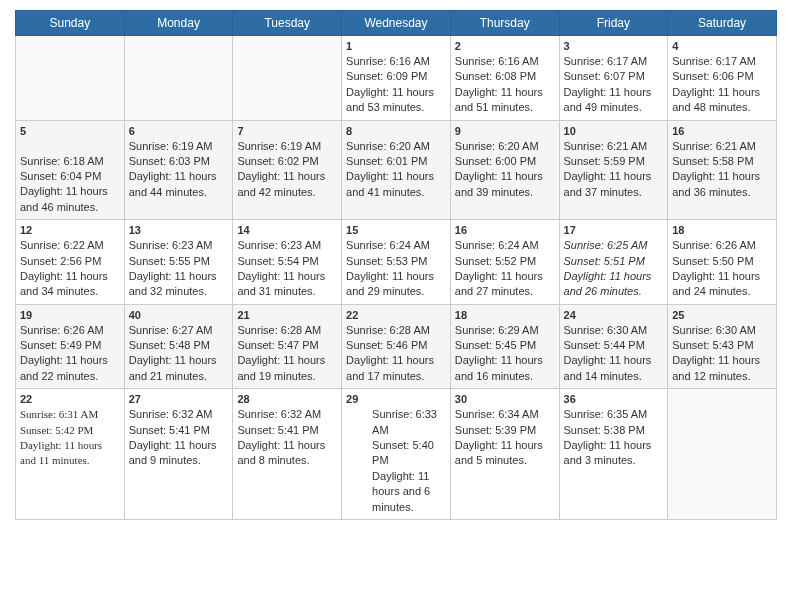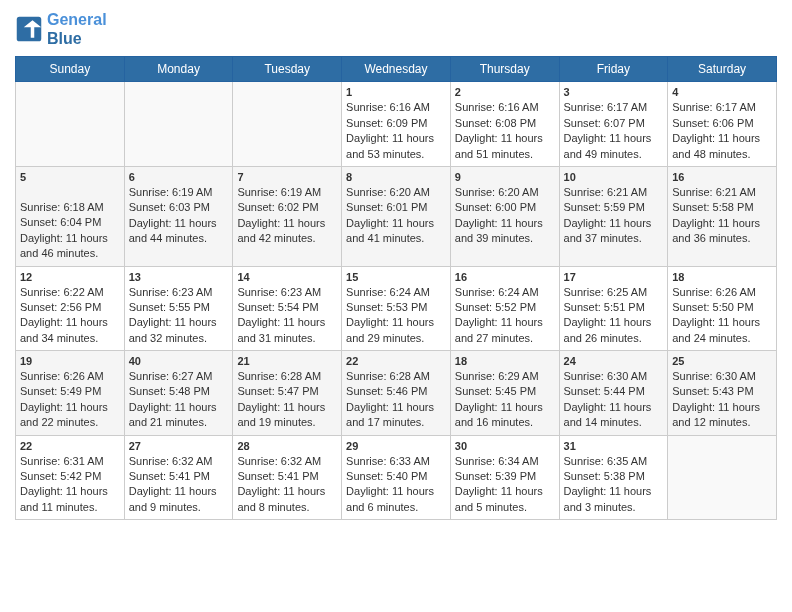--- a/index.html
+++ b/index.html
@@ -96,36 +96,20 @@
       background: #ffffff;
     }
     .calendar thead tr th {
       background: #2e6da4;
     }
   </style>
 </head>
 <body>
 
 <div class="page">
-  <div class="header">
-    <div class="logo">
-      <svg class="logo-icon" viewBox="0 0 32 32">
-        <rect x="2" y="2" width="28" height="28" rx="3" fill="#2e6da4"></rect>
-        <polygon points="20,6 30,14 22,14 22,26 18,26 18,14 10,14" fill="white"></polygon>
-      </svg>
-      <div class="logo-text">
-        <div><span>General</span></div>
-        <div style="color:#2e6da4">Blue</div>
-      </div>
-    </div>
-    <div class="title-block">
-      <div class="month-title"></div>
-      <div class="location"></div>
-    </div>
-  </div>
 
   <table class="calendar">
     <thead>
       <tr>
       <th>Sunday</th>
           <th>Monday</th>
           <th>Tuesday</th>
           <th>Wednesday</th>
           <th>Thursday</th>
           <th>Friday</th>
@@ -232,21 +216,21 @@
 Daylight: 11 hours and 29 minutes.</div>
           </td>
           <td>
             <span class="day-num">16</span>
             <div class="day-info" style="white-space: pre-line;">Sunrise: 6:24 AM
 Sunset: 5:52 PM
 Daylight: 11 hours and 27 minutes.</div>
           </td>
           <td>
             <span class="day-num">17</span>
-            <div class="day-info" style="white-space: pre-line;">Sunrise: 6:25 AM
+            <div class="day-info" style="white-space: pre-line; font-style: italic;">Sunrise: 6:25 AM
 Sunset: 5:51 PM
 Daylight: 11 hours and 26 minutes.</div>
           </td>
           <td>
             <span class="day-num">18</span>
             <div class="day-info" style="white-space: pre-line;">Sunrise: 6:26 AM
 Sunset: 5:50 PM
 Daylight: 11 hours and 24 minutes.</div>
           </td>
         </tr>
@@ -290,50 +274,50 @@
           <td>
             <span class="day-num">25</span>
             <div class="day-info" style="white-space: pre-line;">Sunrise: 6:30 AM
 Sunset: 5:43 PM
 Daylight: 11 hours and 12 minutes.</div>
           </td>
         </tr>
         <tr>
           <td>
             <span class="day-num">22</span>
-            <div class="day-info" style="white-space: pre-line;">Sunrise: 6:31 AM
+            <div class="day-info" style="white-space: pre-line; font-family: Liberation Serif, serif;">Sunrise: 6:31 AM
 Sunset: 5:42 PM
 Daylight: 11 hours and 11 minutes.</div>
           </td>
           <td>
             <span class="day-num">27</span>
             <div class="day-info" style="white-space: pre-line;">Sunrise: 6:32 AM
 Sunset: 5:41 PM
 Daylight: 11 hours and 9 minutes.</div>
           </td>
           <td>
             <span class="day-num">28</span>
             <div class="day-info" style="white-space: pre-line;">Sunrise: 6:32 AM
 Sunset: 5:41 PM
 Daylight: 11 hours and 8 minutes.</div>
           </td>
           <td>
             <span class="day-num">29</span>
-            <div class="day-info" style="white-space: pre-line;">Sunrise: 6:33 AM
+            <div class="day-info" style="white-space: pre-line; margin-left: 26px;">Sunrise: 6:33 AM
 Sunset: 5:40 PM
 Daylight: 11 hours and 6 minutes.</div>
           </td>
           <td>
             <span class="day-num">30</span>
             <div class="day-info" style="white-space: pre-line;">Sunrise: 6:34 AM
 Sunset: 5:39 PM
 Daylight: 11 hours and 5 minutes.</div>
           </td>
           <td>
-            <span class="day-num">31</span>
+            <span class="day-num">36</span>
             <div class="day-info" style="white-space: pre-line;">Sunrise: 6:35 AM
 Sunset: 5:38 PM
 Daylight: 11 hours and 3 minutes.</div>
           </td>
           <td class="empty"></td>
         </tr>
       </tbody>
   </table>
 </div>
 

